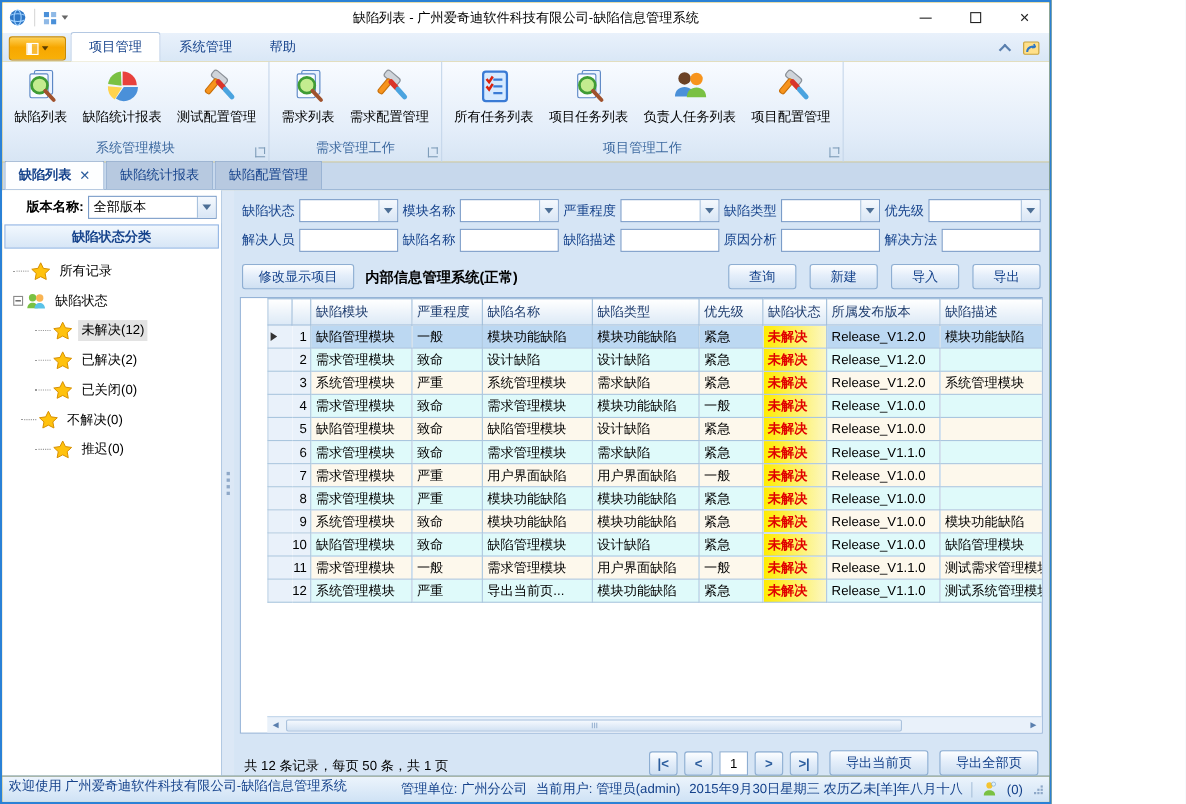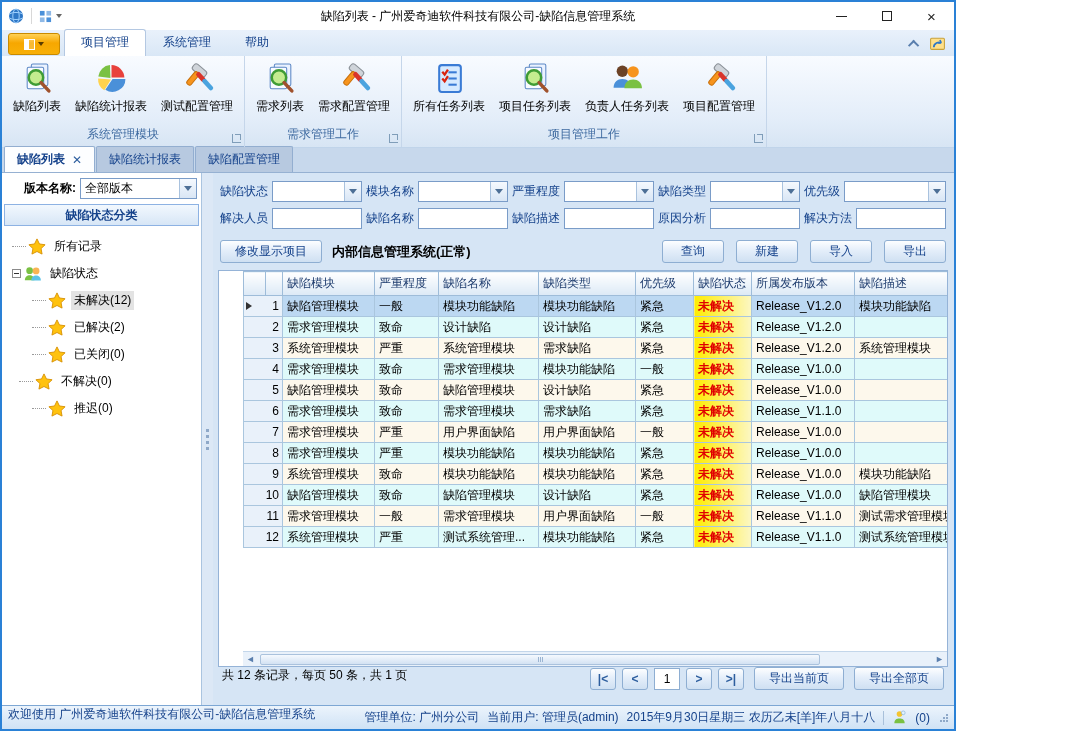--- a/index.html
+++ b/index.html
@@ -108,21 +108,21 @@
   .grid td .arrow { width:0; height:0; border-top:4px solid transparent; border-bottom:4px solid transparent; border-left:6px solid #333; display:inline-block; }
 
   
   .hscroll { flex:0 0 15px; background:#e9f1fa; border-top:1px solid #c3d6ea; display:flex; align-items:center; }
   .harrow { width:15px; height:100%; display:flex; align-items:center; justify-content:center; color:#5a7fae; font-size:9px; cursor:pointer; }
   .hthumb { height:11px; width:560px; margin-left:2px; background:linear-gradient(#f5f9fe,#d3e2f3); border:1px solid #aac2dd; border-radius:2px; cursor:pointer; display:flex; align-items:center; justify-content:center; gap:1px; }
   .hthumb i { width:1px; height:5px; background:#9ab4d2; display:block; }
   .hspacer { flex:1; }
 
   
-  .pager { flex:0 0 38px; display:flex; align-items:flex-start; padding:0 4px; gap:6px; }
+  .pager { flex:0 0 38px; display:flex; align-items:flex-end; padding:0 4px; gap:6px; }
   .pager .summary { color:#000; }
   .pager .pright { margin-left:auto; display:flex; align-items:center; gap:6px; }
   .pbtn { width:26px; height:22px; border:1px solid #8eaed2; border-radius:3px; background:linear-gradient(#fdfeff,#e4eefa 45%,#cfe0f2); color:#2d5e9e; display:flex; align-items:center; justify-content:center; cursor:pointer; font-weight:bold; }
   .pageinput { width:26px; height:22px; border:1px solid #8eaed2; text-align:center; font-size:12px; color:#000; background:#fff; }
   .pager .btn { min-width:74px; margin-left:4px; }
 
   
   .statusbar { flex:0 0 24px; background:linear-gradient(#ecf4fc,#cfe2f5); border-top:1px solid #7da7d4; display:flex; padding:0 6px; color:#15428b; gap:8px; }
   .statusbar .ssep { width:1px; height:14px; background:#a8c0da; }
   .statusbar .sright { margin-left:auto; display:flex; align-items:center; gap:8px; }
@@ -684,21 +684,21 @@
                   <td class="c">Release_V1.1.0</td>
                   <td class="c">测试需求管理模块</td>
                   <td class="c"></td>
                   <td class="c"></td>
                 </tr>
                 <tr class="cyan">
                   <td class="ind"></td>
                   <td class="num">12</td>
                   <td class="c">系统管理模块</td>
                   <td class="c">严重</td>
-                  <td class="c">测试系统管理...</td>
+                  <td class="c">导出当前页...</td>
                   <td class="c">模块功能缺陷</td>
                   <td class="c">紧急</td>
                   <td class="st">未解决</td>
                   <td class="c">Release_V1.1.0</td>
                   <td class="c">测试系统管理模块...</td>
                   <td class="c"></td>
                   <td class="c"></td>
                 </tr>
               </tbody>
             </table>

